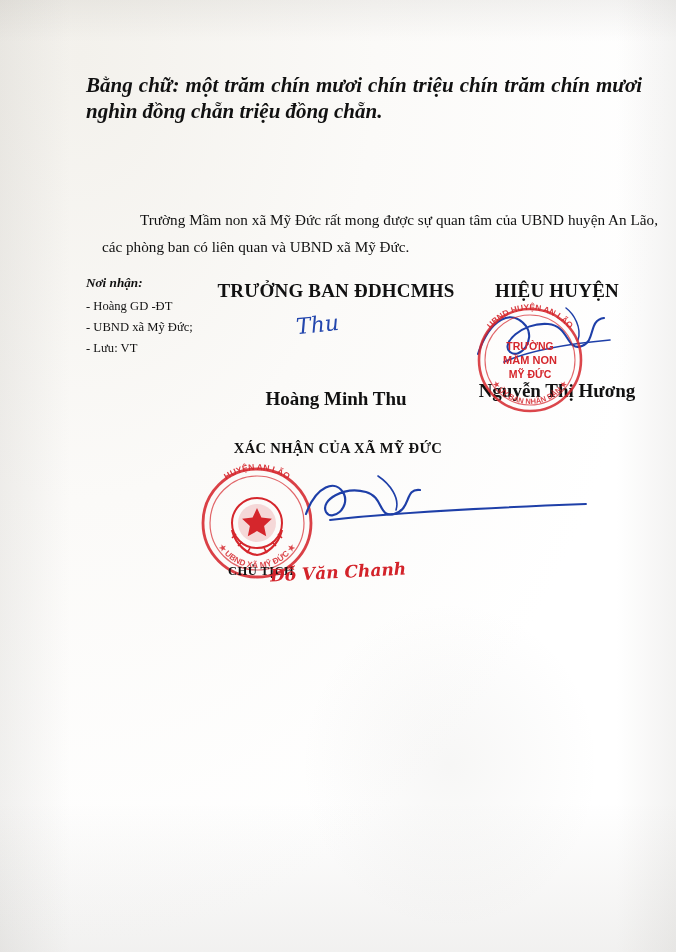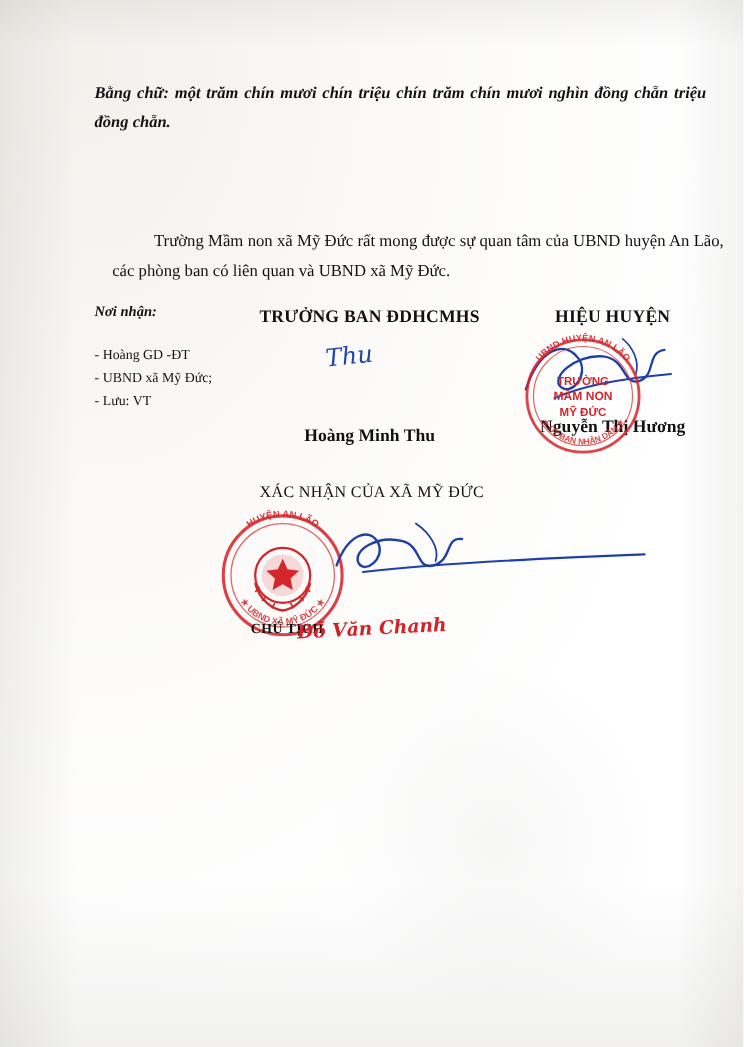--- a/index.html
+++ b/index.html
@@ -48,21 +48,21 @@
   }
 
   
   .amount-line {
     position: absolute;
     left: 86px;
     top: 72px;
     width: 556px;
     font-style: italic;
     font-weight: bold;
-    font-size: 15px;
+    font-size: 21px;
     line-height: 26px;
     color: #111111;
     text-align: justify;
   }
   .amount-line .lbl { font-style: italic; font-weight: bold; }
 
   .para {
     position: absolute;
     width: 556px;
     left: 86px;
@@ -81,49 +81,49 @@
     left: 86px;
     top: 272px;
     font-size: 12.6px;
     color: #111111;
     line-height: 21px;
   }
   .recipients .title {
     font-style: italic;
     font-weight: bold;
     font-size: 13.2px;
-    margin-bottom: 19px;
+    margin-bottom: 3px;
   }
   .recipients .item { white-space: nowrap; }
 
   
   .sig-col {
     position: absolute;
     text-align: center;
-    font-size: 16px;
+    font-size: 19px;
     font-weight: bold;
     color: #111111;
   }
   .sig-col .role { letter-spacing: 0.2px; }
   .sig-col .name { margin-top: 12px; font-weight: bold; }
 
   #sig-left  { left: 216px; top: 280px; width: 240px; }
   #sig-right { left: 438px; top: 280px; width: 238px; }
 
   #sig-left .name  { position: absolute; left: 0; top: 96px; width: 240px; }
   #sig-right .name { position: absolute; left: 0; top: 88px; width: 238px; }
 
   .xacnhan {
     position: absolute;
     left: 128px;
     top: 440px;
     width: 420px;
     text-align: center;
     font-size: 14.6px;
-    font-weight: normal;
+    font-weight: bold;
     color: #111111;
     letter-spacing: 0.3px;
   }
 
   .chutich {
     position: absolute;
     left: 228px;
     top: 564px;
     width: 220px;
     text-align: left;

